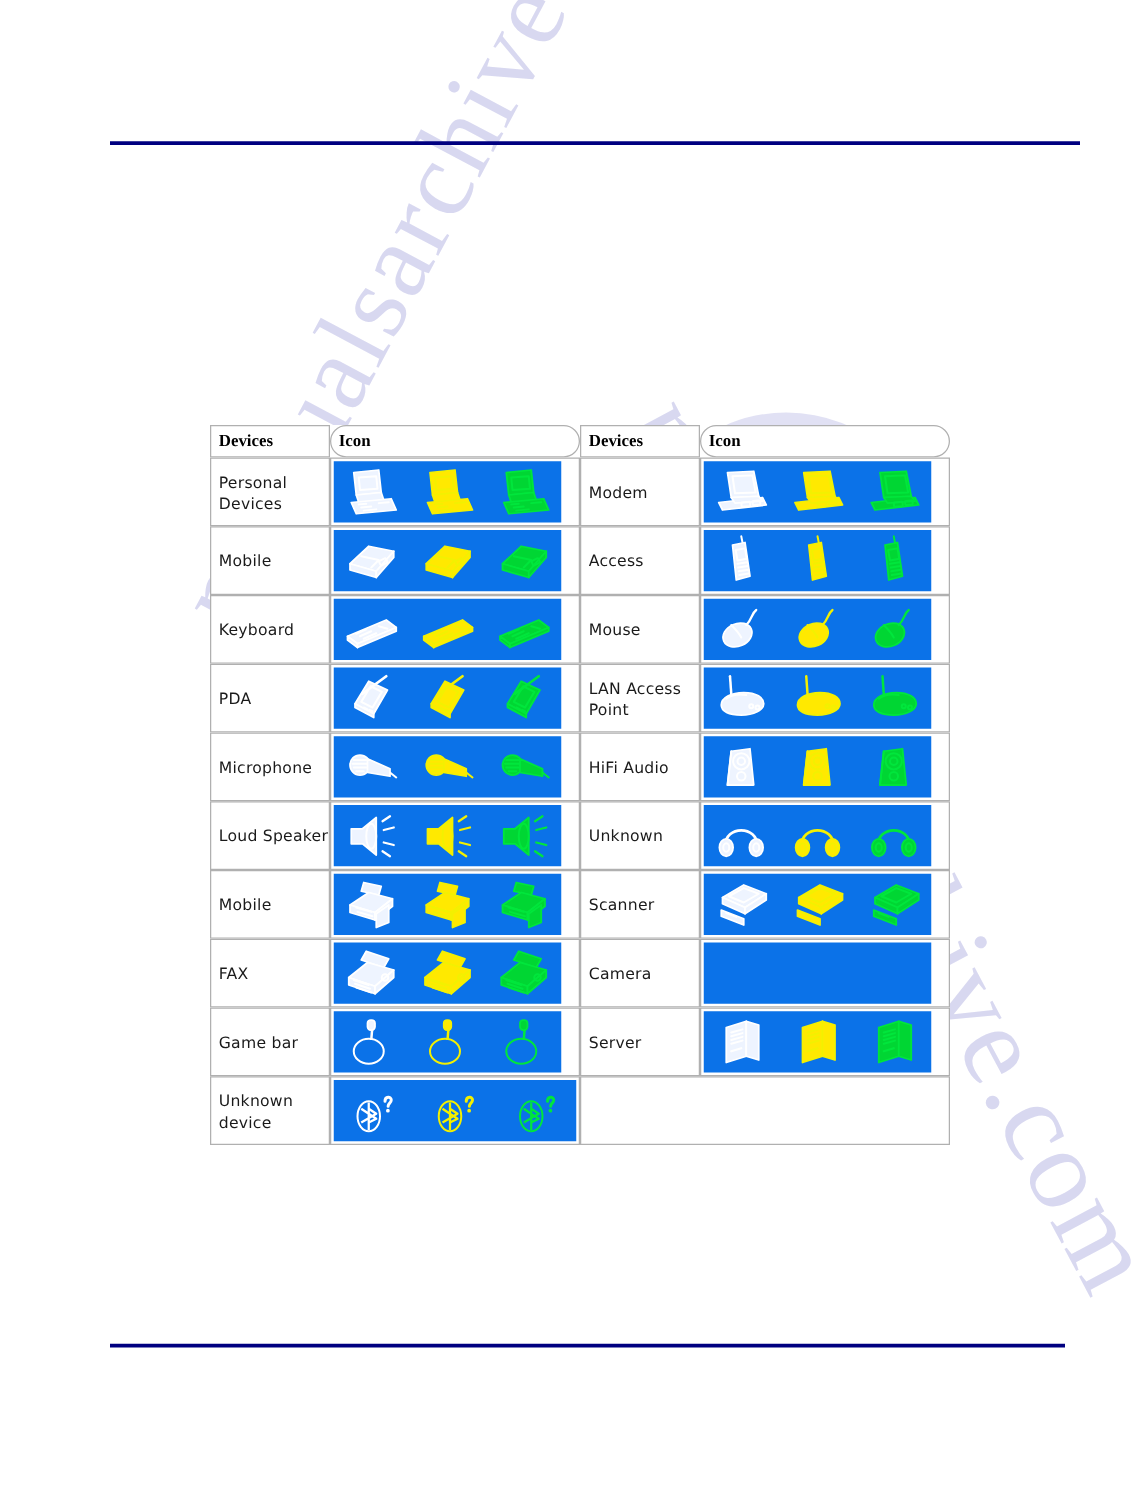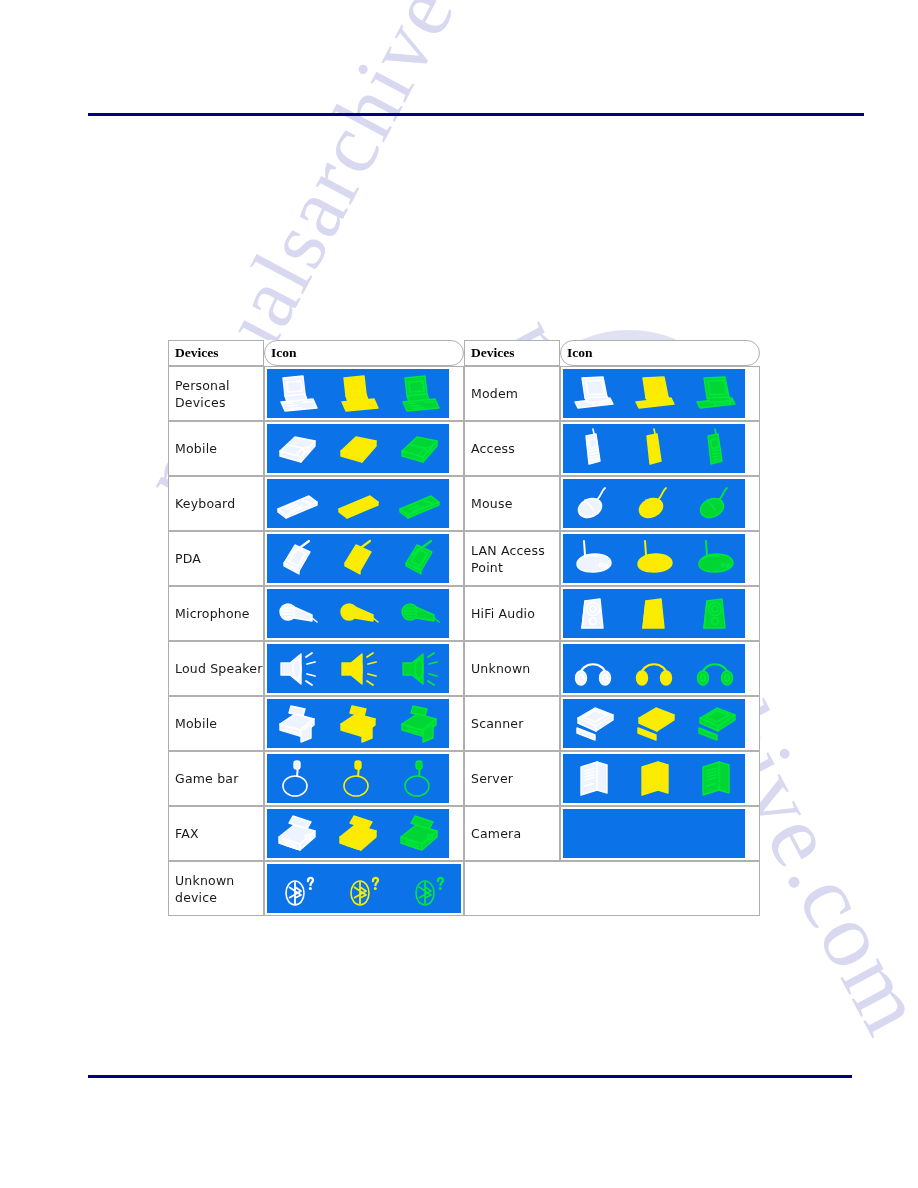--- a/index.html
+++ b/index.html
@@ -596,77 +596,20 @@
                 <path fill="#00d633" stroke="#00e63c" stroke-width="1.4" stroke-linejoin="round" d="M9 16 L27 24 L27 29 L9 21 Z"></path>
                 <path fill="#00d633" stroke="#00e63c" stroke-width="1.4" stroke-linejoin="round" d="M27 24 L44 13 L44 18 L27 29 Z"></path>
                 <path fill="#00d633" stroke="#00e63c" stroke-width="1.4" stroke-linejoin="round" d="M8 26 L26 33 L26 38 L8 31 Z"></path>
                 <path fill="none" stroke="#00e63c" stroke-width="1.6" stroke-linejoin="round" stroke-linecap="round" d="M12 28.5 L20 31.5"></path>
               </svg>
             </span>
           </div>
         </td>
       </tr>
       <tr>
-        <td class="dev-name">Game bar</td>
-        <td class="icon-cell">
-          <div class="strip">
-            <span>
-              <svg class="ic" viewBox="0 0 48 44" xmlns="http://www.w3.org/2000/svg">
-                <ellipse fill="none" stroke="#ffffff" stroke-width="1.6" stroke-linejoin="round" stroke-linecap="round" cx="22" cy="29" rx="12" ry="10"></ellipse>
-                <path fill="none" stroke="#ffffff" stroke-width="2" d="M24 20 L25 8"></path>
-                <rect fill="#eef4ff" stroke="#ffffff" stroke-width="1.4" stroke-linejoin="round" x="21" y="4" width="6" height="8" rx="2.6"></rect>
-              </svg>
-            </span>
-            <span>
-              <svg class="ic" viewBox="0 0 48 44" xmlns="http://www.w3.org/2000/svg">
-                <ellipse fill="none" stroke="#f3f000" stroke-width="1.6" stroke-linejoin="round" stroke-linecap="round" cx="22" cy="29" rx="12" ry="10"></ellipse>
-                <path fill="none" stroke="#f3f000" stroke-width="2" d="M24 20 L25 8"></path>
-                <rect fill="#ffe900" stroke="#f3f000" stroke-width="1.4" stroke-linejoin="round" x="21" y="4" width="6" height="8" rx="2.6"></rect>
-              </svg>
-            </span>
-            <span>
-              <svg class="ic" viewBox="0 0 48 44" xmlns="http://www.w3.org/2000/svg">
-                <ellipse fill="none" stroke="#00e63c" stroke-width="1.6" stroke-linejoin="round" stroke-linecap="round" cx="22" cy="29" rx="12" ry="10"></ellipse>
-                <path fill="none" stroke="#00e63c" stroke-width="2" d="M24 20 L25 8"></path>
-                <rect fill="#00d633" stroke="#00e63c" stroke-width="1.4" stroke-linejoin="round" x="21" y="4" width="6" height="8" rx="2.6"></rect>
-              </svg>
-            </span>
-          </div>
-        </td>
-        <td class="dev-name">Server</td>
-        <td class="icon-cell">
-          <div class="strip">
-            <span>
-              <svg class="ic" viewBox="0 0 48 44" xmlns="http://www.w3.org/2000/svg">
-                <path fill="#eef4ff" stroke="#ffffff" stroke-width="1.4" stroke-linejoin="round" d="M12 10 L28 5 L28 33 L12 38 Z"></path>
-                <path fill="#eef4ff" stroke="#ffffff" stroke-width="1.4" stroke-linejoin="round" d="M28 5 L38 8 L38 36 L28 33 Z"></path>
-                <path fill="none" stroke="#ffffff" stroke-width="1.6" stroke-linejoin="round" stroke-linecap="round" d="M16 14 L25 11.5 M16 17 L25 14.5 M16 20 L25 17.5 M16 23 L25 20.5"></path>
-                <path fill="none" stroke="#ffffff" stroke-width="1.8" stroke-linecap="round" d="M16 29 L24 26.6"></path>
-              </svg>
-            </span>
-            <span>
-              <svg class="ic" viewBox="0 0 48 44" xmlns="http://www.w3.org/2000/svg">
-                <path fill="#ffe900" stroke="#f3f000" stroke-width="1.4" stroke-linejoin="round" d="M12 10 L28 5 L28 33 L12 38 Z"></path>
-                <path fill="#ffe900" stroke="#f3f000" stroke-width="1.4" stroke-linejoin="round" d="M28 5 L38 8 L38 36 L28 33 Z"></path>
-                <path fill="none" stroke="#f3f000" stroke-width="1.6" stroke-linejoin="round" stroke-linecap="round" d="M16 14 L25 11.5 M16 17 L25 14.5 M16 20 L25 17.5 M16 23 L25 20.5"></path>
-                <path fill="none" stroke="#f3f000" stroke-width="1.8" stroke-linecap="round" d="M16 29 L24 26.6"></path>
-              </svg>
-            </span>
-            <span>
-              <svg class="ic" viewBox="0 0 48 44" xmlns="http://www.w3.org/2000/svg">
-                <path fill="#00d633" stroke="#00e63c" stroke-width="1.4" stroke-linejoin="round" d="M12 10 L28 5 L28 33 L12 38 Z"></path>
-                <path fill="#00d633" stroke="#00e63c" stroke-width="1.4" stroke-linejoin="round" d="M28 5 L38 8 L38 36 L28 33 Z"></path>
-                <path fill="none" stroke="#00e63c" stroke-width="1.6" stroke-linejoin="round" stroke-linecap="round" d="M16 14 L25 11.5 M16 17 L25 14.5 M16 20 L25 17.5 M16 23 L25 20.5"></path>
-                <path fill="none" stroke="#00e63c" stroke-width="1.8" stroke-linecap="round" d="M16 29 L24 26.6"></path>
-              </svg>
-            </span>
-          </div>
-        </td>
-      </tr>
-      <tr>
         <td class="dev-name">FAX</td>
         <td class="icon-cell">
           <div class="strip">
             <span>
               <svg class="ic" viewBox="0 0 48 44" xmlns="http://www.w3.org/2000/svg">
                 <path fill="#eef4ff" stroke="#ffffff" stroke-width="1.4" stroke-linejoin="round" d="M20 4 L38 10 L34 17 L16 11 Z"></path>
                 <path fill="#eef4ff" stroke="#ffffff" stroke-width="1.4" stroke-linejoin="round" d="M6 25 L21 13 L42 19 L27 32 Z"></path>
                 <path fill="#eef4ff" stroke="#ffffff" stroke-width="1.4" stroke-linejoin="round" d="M6 25 L27 32 L27 38 L6 31 Z"></path>
                 <path fill="#eef4ff" stroke="#ffffff" stroke-width="1.4" stroke-linejoin="round" d="M27 32 L42 19 L42 25 L27 38 Z"></path>
                 <path fill="none" stroke="#ffffff" stroke-width="1.6" stroke-linejoin="round" stroke-linecap="round" d="M10 27 L22 31 M11 30 L23 34 M12 33 L24 37"></path>
@@ -704,20 +647,77 @@
             <span>
               <svg class="ic" viewBox="0 0 48 44" xmlns="http://www.w3.org/2000/svg"></svg>
             </span>
             <span>
               <svg class="ic" viewBox="0 0 48 44" xmlns="http://www.w3.org/2000/svg"></svg>
             </span>
           </div>
         </td>
       </tr>
       <tr>
+        <td class="dev-name">Game bar</td>
+        <td class="icon-cell">
+          <div class="strip">
+            <span>
+              <svg class="ic" viewBox="0 0 48 44" xmlns="http://www.w3.org/2000/svg">
+                <ellipse fill="none" stroke="#ffffff" stroke-width="1.6" stroke-linejoin="round" stroke-linecap="round" cx="22" cy="29" rx="12" ry="10"></ellipse>
+                <path fill="none" stroke="#ffffff" stroke-width="2" d="M24 20 L25 8"></path>
+                <rect fill="#eef4ff" stroke="#ffffff" stroke-width="1.4" stroke-linejoin="round" x="21" y="4" width="6" height="8" rx="2.6"></rect>
+              </svg>
+            </span>
+            <span>
+              <svg class="ic" viewBox="0 0 48 44" xmlns="http://www.w3.org/2000/svg">
+                <ellipse fill="none" stroke="#f3f000" stroke-width="1.6" stroke-linejoin="round" stroke-linecap="round" cx="22" cy="29" rx="12" ry="10"></ellipse>
+                <path fill="none" stroke="#f3f000" stroke-width="2" d="M24 20 L25 8"></path>
+                <rect fill="#ffe900" stroke="#f3f000" stroke-width="1.4" stroke-linejoin="round" x="21" y="4" width="6" height="8" rx="2.6"></rect>
+              </svg>
+            </span>
+            <span>
+              <svg class="ic" viewBox="0 0 48 44" xmlns="http://www.w3.org/2000/svg">
+                <ellipse fill="none" stroke="#00e63c" stroke-width="1.6" stroke-linejoin="round" stroke-linecap="round" cx="22" cy="29" rx="12" ry="10"></ellipse>
+                <path fill="none" stroke="#00e63c" stroke-width="2" d="M24 20 L25 8"></path>
+                <rect fill="#00d633" stroke="#00e63c" stroke-width="1.4" stroke-linejoin="round" x="21" y="4" width="6" height="8" rx="2.6"></rect>
+              </svg>
+            </span>
+          </div>
+        </td>
+        <td class="dev-name">Server</td>
+        <td class="icon-cell">
+          <div class="strip">
+            <span>
+              <svg class="ic" viewBox="0 0 48 44" xmlns="http://www.w3.org/2000/svg">
+                <path fill="#eef4ff" stroke="#ffffff" stroke-width="1.4" stroke-linejoin="round" d="M12 10 L28 5 L28 33 L12 38 Z"></path>
+                <path fill="#eef4ff" stroke="#ffffff" stroke-width="1.4" stroke-linejoin="round" d="M28 5 L38 8 L38 36 L28 33 Z"></path>
+                <path fill="none" stroke="#ffffff" stroke-width="1.6" stroke-linejoin="round" stroke-linecap="round" d="M16 14 L25 11.5 M16 17 L25 14.5 M16 20 L25 17.5 M16 23 L25 20.5"></path>
+                <path fill="none" stroke="#ffffff" stroke-width="1.8" stroke-linecap="round" d="M16 29 L24 26.6"></path>
+              </svg>
+            </span>
+            <span>
+              <svg class="ic" viewBox="0 0 48 44" xmlns="http://www.w3.org/2000/svg">
+                <path fill="#ffe900" stroke="#f3f000" stroke-width="1.4" stroke-linejoin="round" d="M12 10 L28 5 L28 33 L12 38 Z"></path>
+                <path fill="#ffe900" stroke="#f3f000" stroke-width="1.4" stroke-linejoin="round" d="M28 5 L38 8 L38 36 L28 33 Z"></path>
+                <path fill="none" stroke="#f3f000" stroke-width="1.6" stroke-linejoin="round" stroke-linecap="round" d="M16 14 L25 11.5 M16 17 L25 14.5 M16 20 L25 17.5 M16 23 L25 20.5"></path>
+                <path fill="none" stroke="#f3f000" stroke-width="1.8" stroke-linecap="round" d="M16 29 L24 26.6"></path>
+              </svg>
+            </span>
+            <span>
+              <svg class="ic" viewBox="0 0 48 44" xmlns="http://www.w3.org/2000/svg">
+                <path fill="#00d633" stroke="#00e63c" stroke-width="1.4" stroke-linejoin="round" d="M12 10 L28 5 L28 33 L12 38 Z"></path>
+                <path fill="#00d633" stroke="#00e63c" stroke-width="1.4" stroke-linejoin="round" d="M28 5 L38 8 L38 36 L28 33 Z"></path>
+                <path fill="none" stroke="#00e63c" stroke-width="1.6" stroke-linejoin="round" stroke-linecap="round" d="M16 14 L25 11.5 M16 17 L25 14.5 M16 20 L25 17.5 M16 23 L25 20.5"></path>
+                <path fill="none" stroke="#00e63c" stroke-width="1.8" stroke-linecap="round" d="M16 29 L24 26.6"></path>
+              </svg>
+            </span>
+          </div>
+        </td>
+      </tr>
+      <tr>
         <td class="dev-name">Unknown device</td>
         <td class="icon-cell">
           <div class="strip full">
             <span>
               <svg class="ic" viewBox="0 0 48 44" xmlns="http://www.w3.org/2000/svg">
                 <ellipse fill="none" stroke="#ffffff" stroke-width="1.6" stroke-linejoin="round" stroke-linecap="round" cx="20" cy="26" rx="9" ry="12"></ellipse>
                 <path fill="none" stroke="#ffffff" stroke-width="1.8" stroke-linejoin="round" d="M20 15 L20 37 M20 20 L26 24 L14 31 M20 31 L26 28 L14 20"></path>
                 <path fill="none" stroke="#ffffff" stroke-width="2.4" stroke-linecap="round" d="M33 14 C33 10 38 10 38 13 C38 15.5 35.5 15.5 35.5 18"></path>
                 <circle fill="#ffffff" cx="35.3" cy="21.5" r="1.5"></circle>
               </svg>

